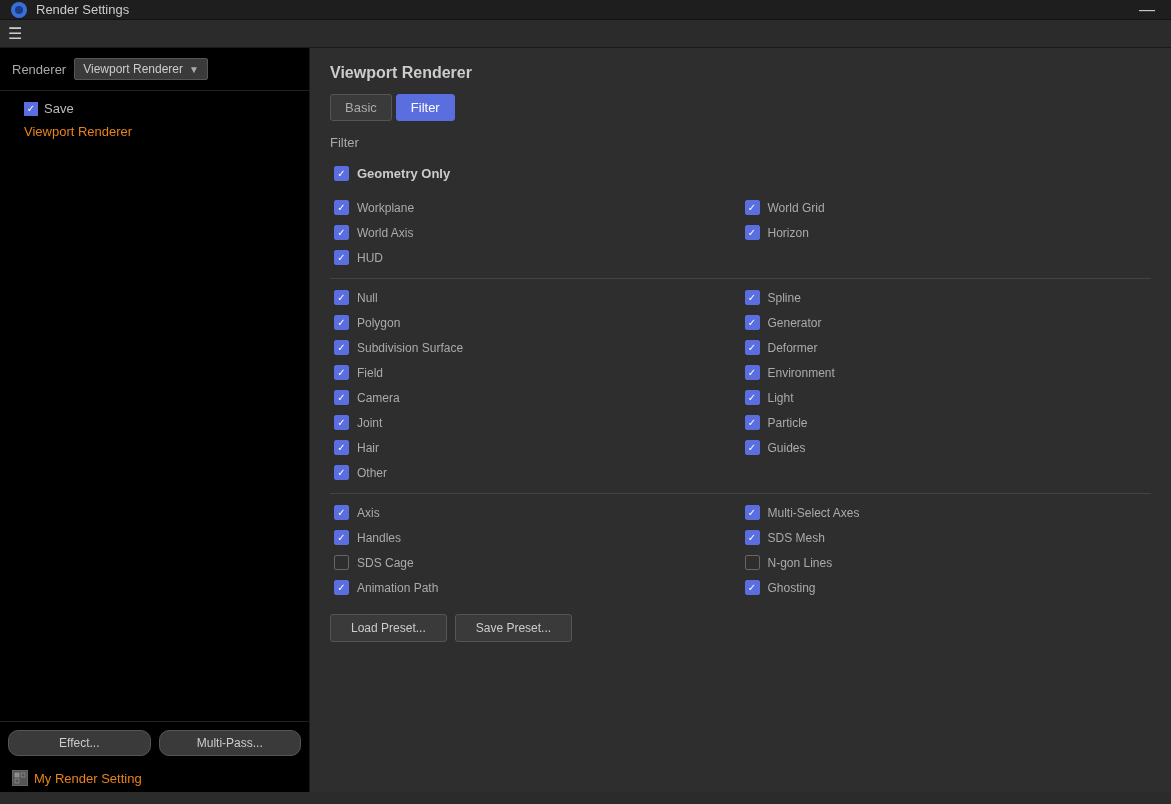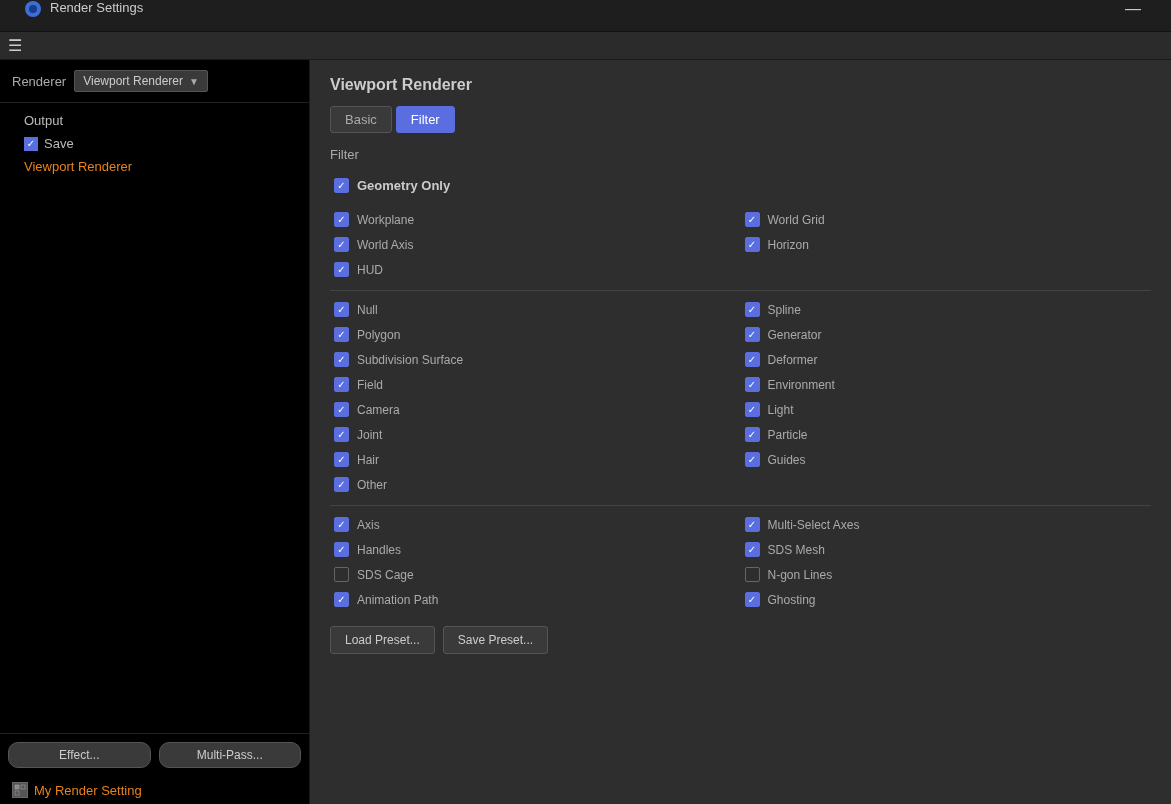--- a/index.html
+++ b/index.html
@@ -7,24 +7,24 @@
       background: #2b2b2b;
       color: #ccc;
       font-family: Arial, sans-serif;
       font-size: 13px;
       width: 1171px;
       height: 804px;
       overflow: hidden;
     }
     .title-bar {
       background: #1e1e1e;
-      height: 32px;
-      display: flex;
-      align-items: flex-start;
-      padding: 0 24px;
+      height: 20px;
+      display: flex;
+      align-items: center;
+      padding: 0 10px;
       gap: 8px;
       border-bottom: 1px solid #111;
     }
     .title-bar-icon {
       width: 18px;
       height: 18px;
     }
     .title-bar-text {
       color: #ccc;
       font-size: 13px;
@@ -250,21 +250,21 @@
     }
     .preset-row {
       display: flex;
       gap: 8px;
       margin-top: 14px;
     }
     .preset-btn {
       background: #3a3a3a;
       border: 1px solid #555;
       color: #ccc;
-      padding: 6px 14px;
+      padding: 6px 20px;
       cursor: pointer;
       font-size: 12px;
       border-radius: 3px;
     }
   </style>
 </head>
 <body>
 
 <div class="title-bar">
   <svg class="title-bar-icon" viewBox="0 0 18 18">
@@ -287,23 +287,20 @@
     <div class="renderer-row">
       <span class="renderer-label">Renderer</span>
       <div class="renderer-select">
         <span>Viewport Renderer</span>
         <span class="arrow">▼</span>
       </div>
     </div>
 
     <div class="nav-tree">
       <div class="nav-item">
-        <span>Output</span>
-      </div>
-      <div class="nav-item">
         <div class="checkbox checked">
           <span class="check-mark">✓</span>
         </div>
         <span>Save</span>
       </div>
       <div class="nav-item active">
         <span>Viewport Renderer</span>
       </div>
     </div>
 

